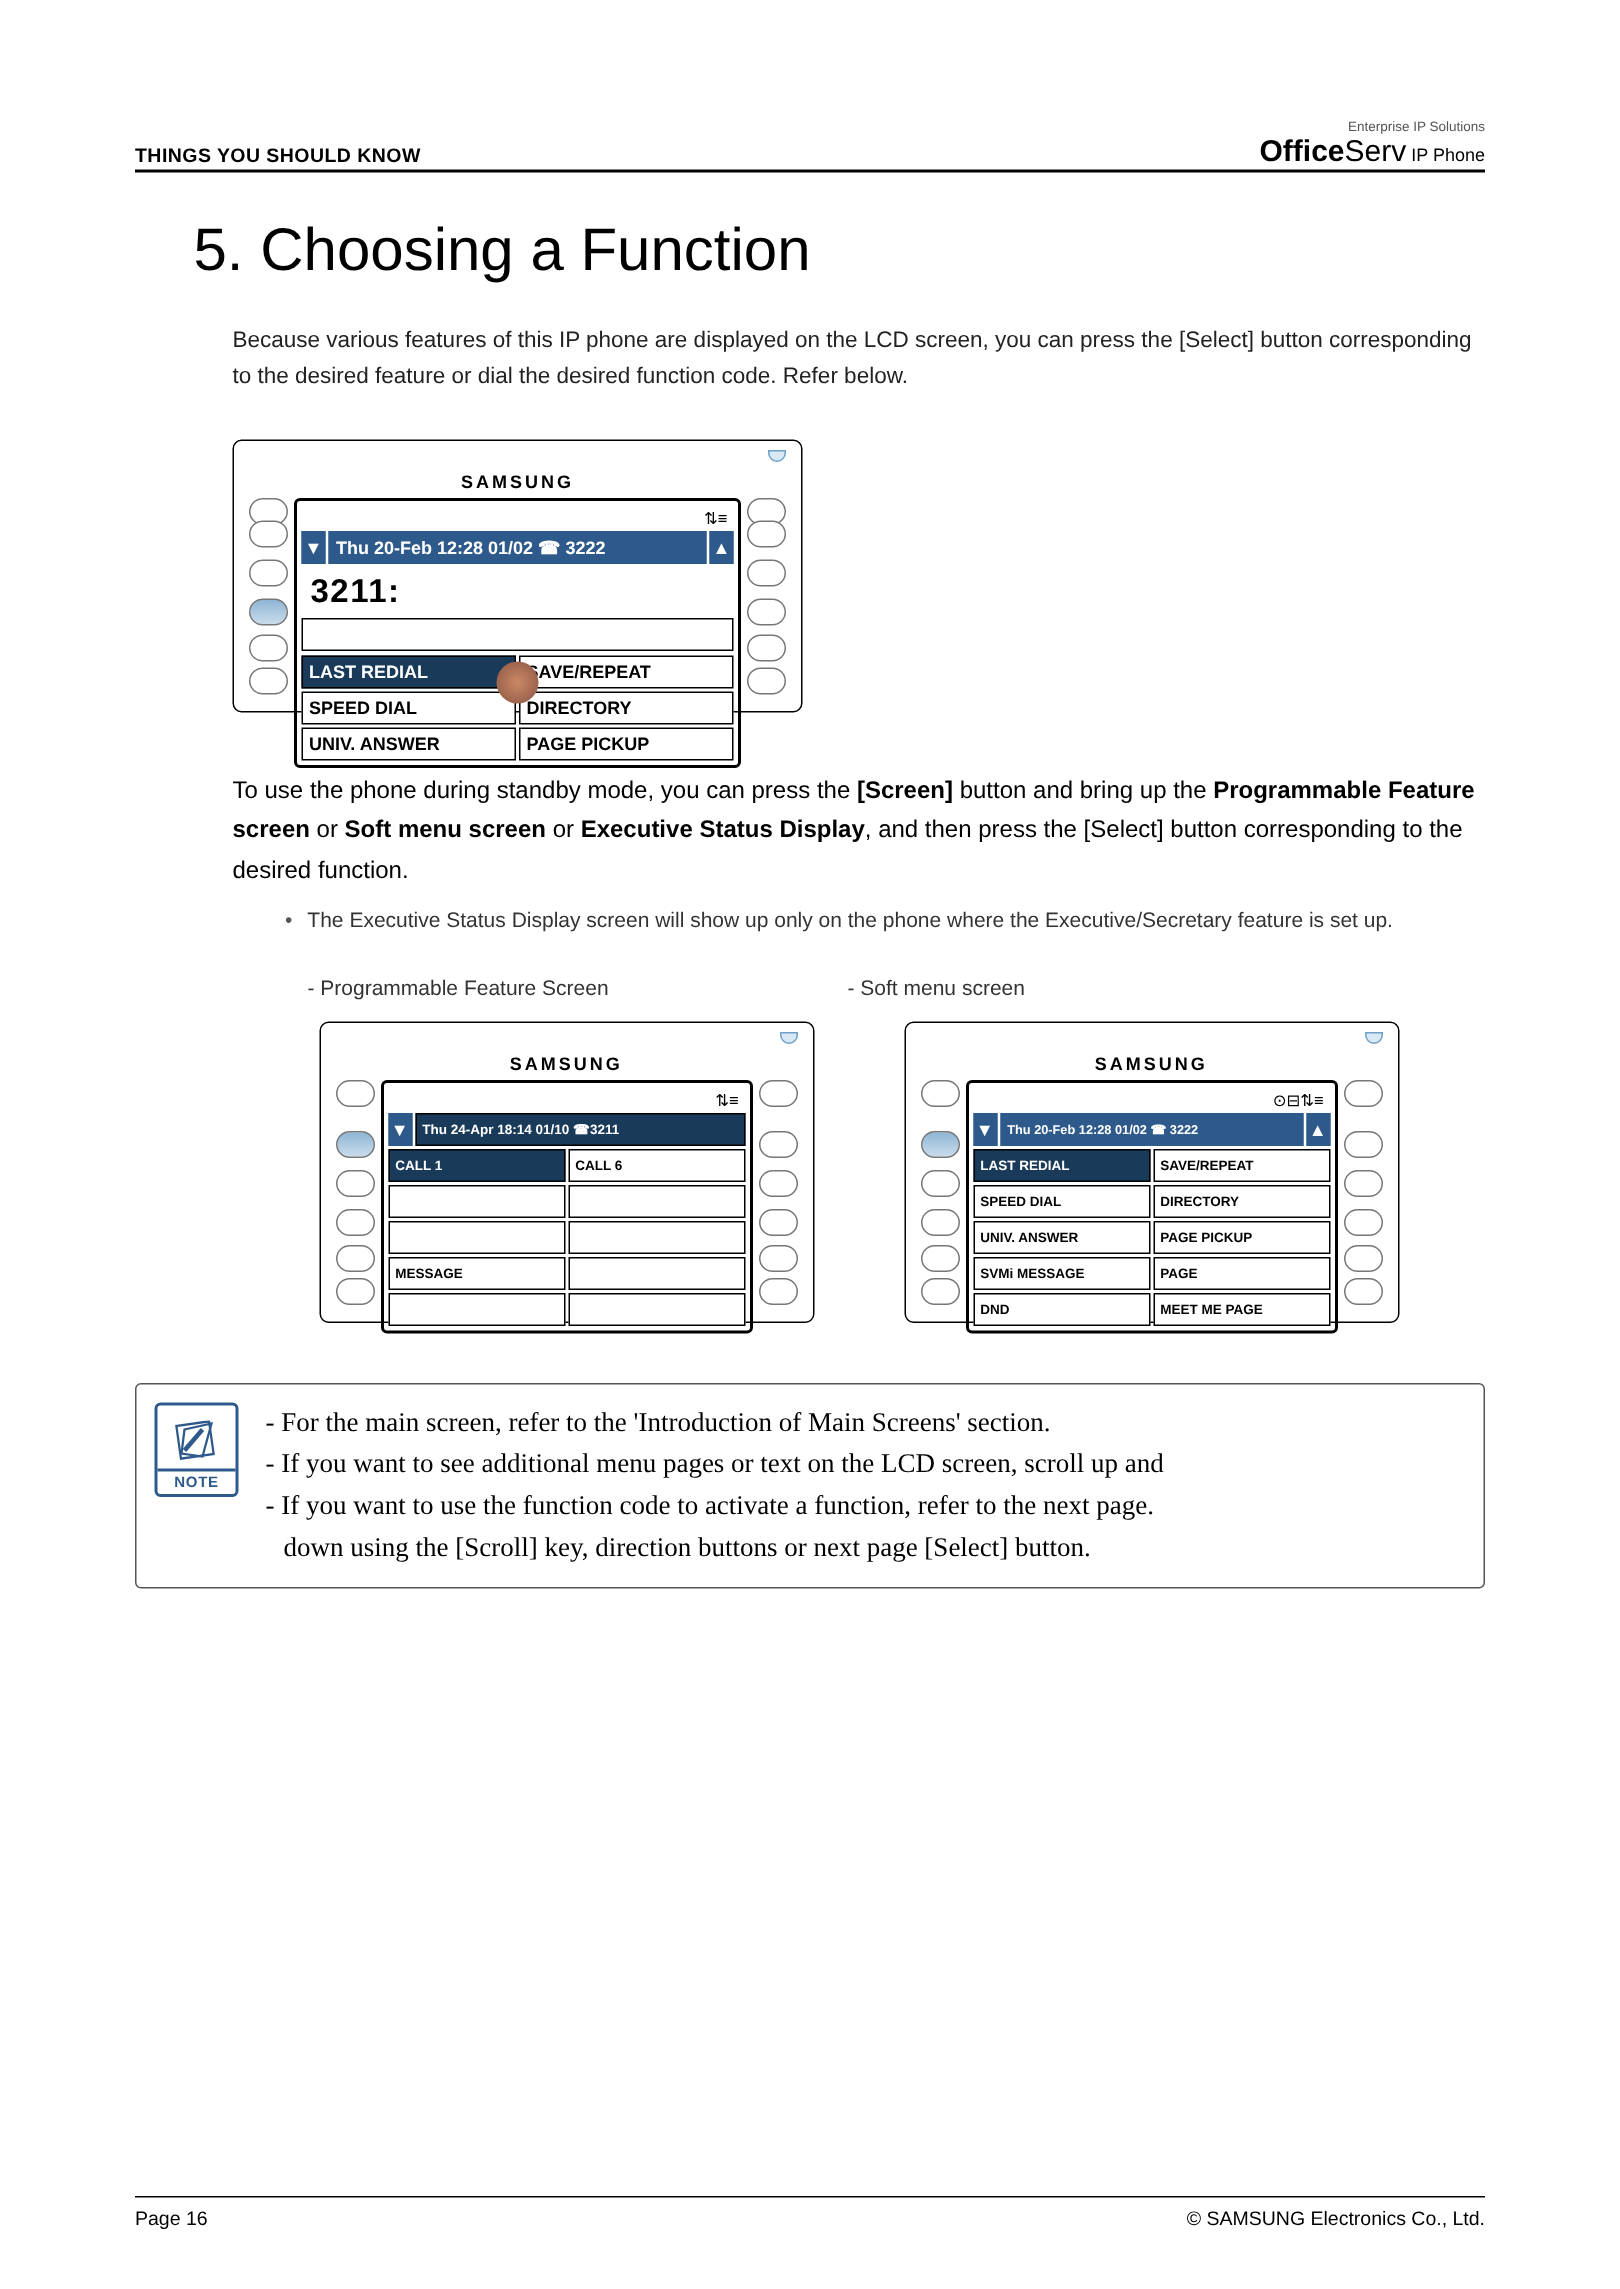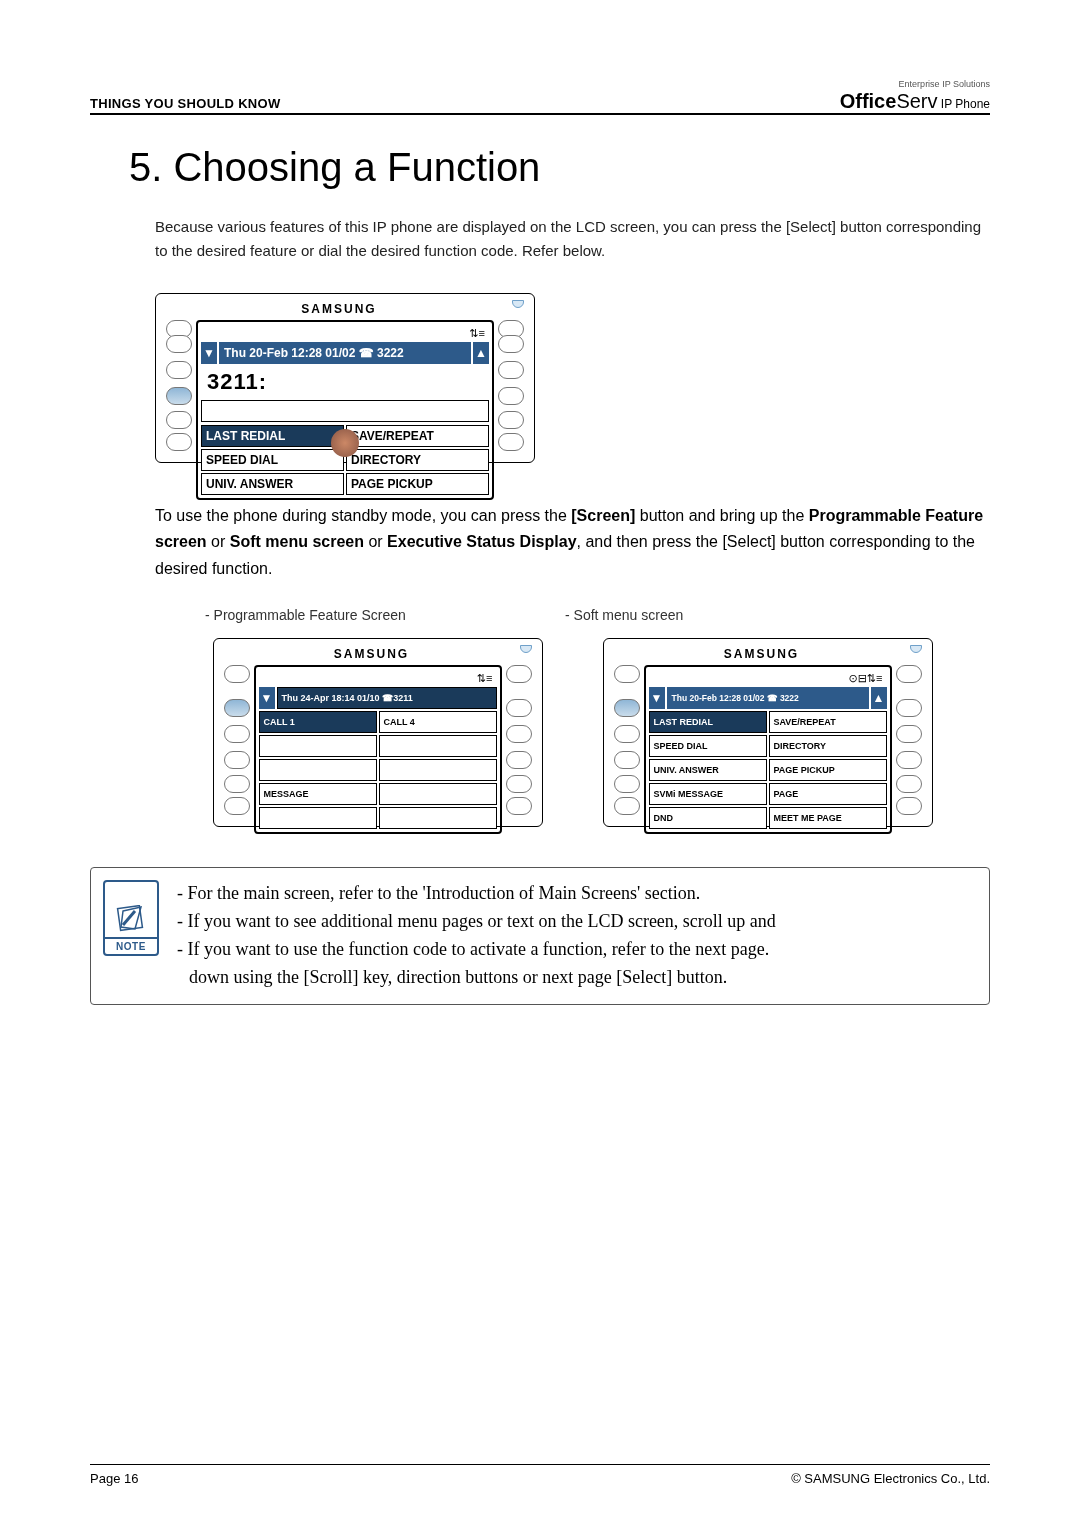--- a/index.html
+++ b/index.html
@@ -77,20 +77,21 @@
       font-size: 12px;
       background: #fff;
     }
     .phone-screen.small { width: 330px; font-size: 10px; }
     .samsung-label {
       text-align: center;
       font-weight: bold;
       letter-spacing: 2px;
       font-size: 12px;
       padding-bottom: 4px;
+      margin-top: 12px;
     }
     .led {
       float: right;
       width: 12px; height: 8px;
       border: 1px solid #6fa0c9;
       border-radius: 0 0 6px 6px;
       background: #d8e8f5;
       margin-top: -2px;
     }
     .top-icon-row { text-align: right; padding: 2px 4px 2px 0; font-size: 11px; }
@@ -177,21 +178,21 @@
       gap: 18px;
       align-items: flex-start;
       margin: 40px 0;
     }
     .note-icon {
       width: 56px;
       flex: none;
       border: 2px solid #2d5a8a;
       border-radius: 4px;
       text-align: center;
-      padding-top: 23px;
+      padding-top: 10px;
       background: #fff;
     }
     .note-icon svg { display: block; margin: 0 auto 4px; }
     .note-icon .note-text { border-top: 2px solid #2d5a8a; font-size: 10px; font-weight: bold; color: #2d5a8a; padding: 2px 0; letter-spacing: 0.5px; }
     .note-body { font-size: 18px; line-height: 1.55; font-family: Liberation Serif, serif; }
     .note-body .indent { padding-left: 12px; }
 
     .footer {
       position: absolute;
       bottom: 40px;
@@ -296,20 +297,23 @@
         .phone-screen > .lcd-row:nth-child(7){ margin-top:6px; }
         .phone-screen > .lcd-row:nth-child(8){ margin-top:4px; }
         .phone-screen.small > .lcd-row:nth-child(4){ margin-top:-138px; }
       </style>
     </div>
   </div>
 
   <p class="para2">
     <span>To use the phone during standby mode, you can press the </span><b>[Screen]</b><span> button and bring up the </span><b>Programmable Feature screen</b><span> or </span><b>Soft menu screen</b><span> or </span><b>Executive Status Display</b><span>, and then press the [Select] button corresponding to the desired function.</span>
   </p>
+  <div class="bullet-list">
+    <span class="bullet">•</span><span>The Executive Status Display screen will show up only on the phone where the Executive/Secretary feature is set up.</span>
+  </div>
 
   <div class="screen-captions">
     <div>- Programmable Feature Screen</div>
     <div>- Soft menu screen</div>
   </div>
 
   <div class="bottom-screens">
 
     <div class="phone-screen small">
       <div class="led"></div>
@@ -317,21 +321,21 @@
       <div class="lcd-row">
         <span class="sel-btn"></span>
         <div class="screen-inner" style="flex:1">
           <div class="top-icon-row">⇅≡</div>
           <div style="display:flex; gap:2px; margin-bottom:2px;">
             <div class="lcd-cell dark scroll-btn">▼</div>
             <div class="lcd-cell darkest" style="flex:1; font-size:9px;">Thu 24-Apr  18:14  01/10 ☎3211</div>
           </div>
           <div style="display:flex; gap:2px; margin-bottom:2px;">
               <div class="lcd-cell darkest half" style="font-size:9px">CALL 1</div>
-              <div class="lcd-cell half" style="font-size:9px">CALL 4</div>
+              <div class="lcd-cell half" style="font-size:9px">CALL 6</div>
             </div>
           <div style="display:flex; gap:2px; margin-bottom:2px;">
               <div class="lcd-cell half"></div>
               <div class="lcd-cell half"></div>
             </div>
           <div style="display:flex; gap:2px; margin-bottom:2px;">
               <div class="lcd-cell half"></div>
               <div class="lcd-cell half"></div>
             </div>
           <div style="display:flex; gap:2px; margin-bottom:2px;">

